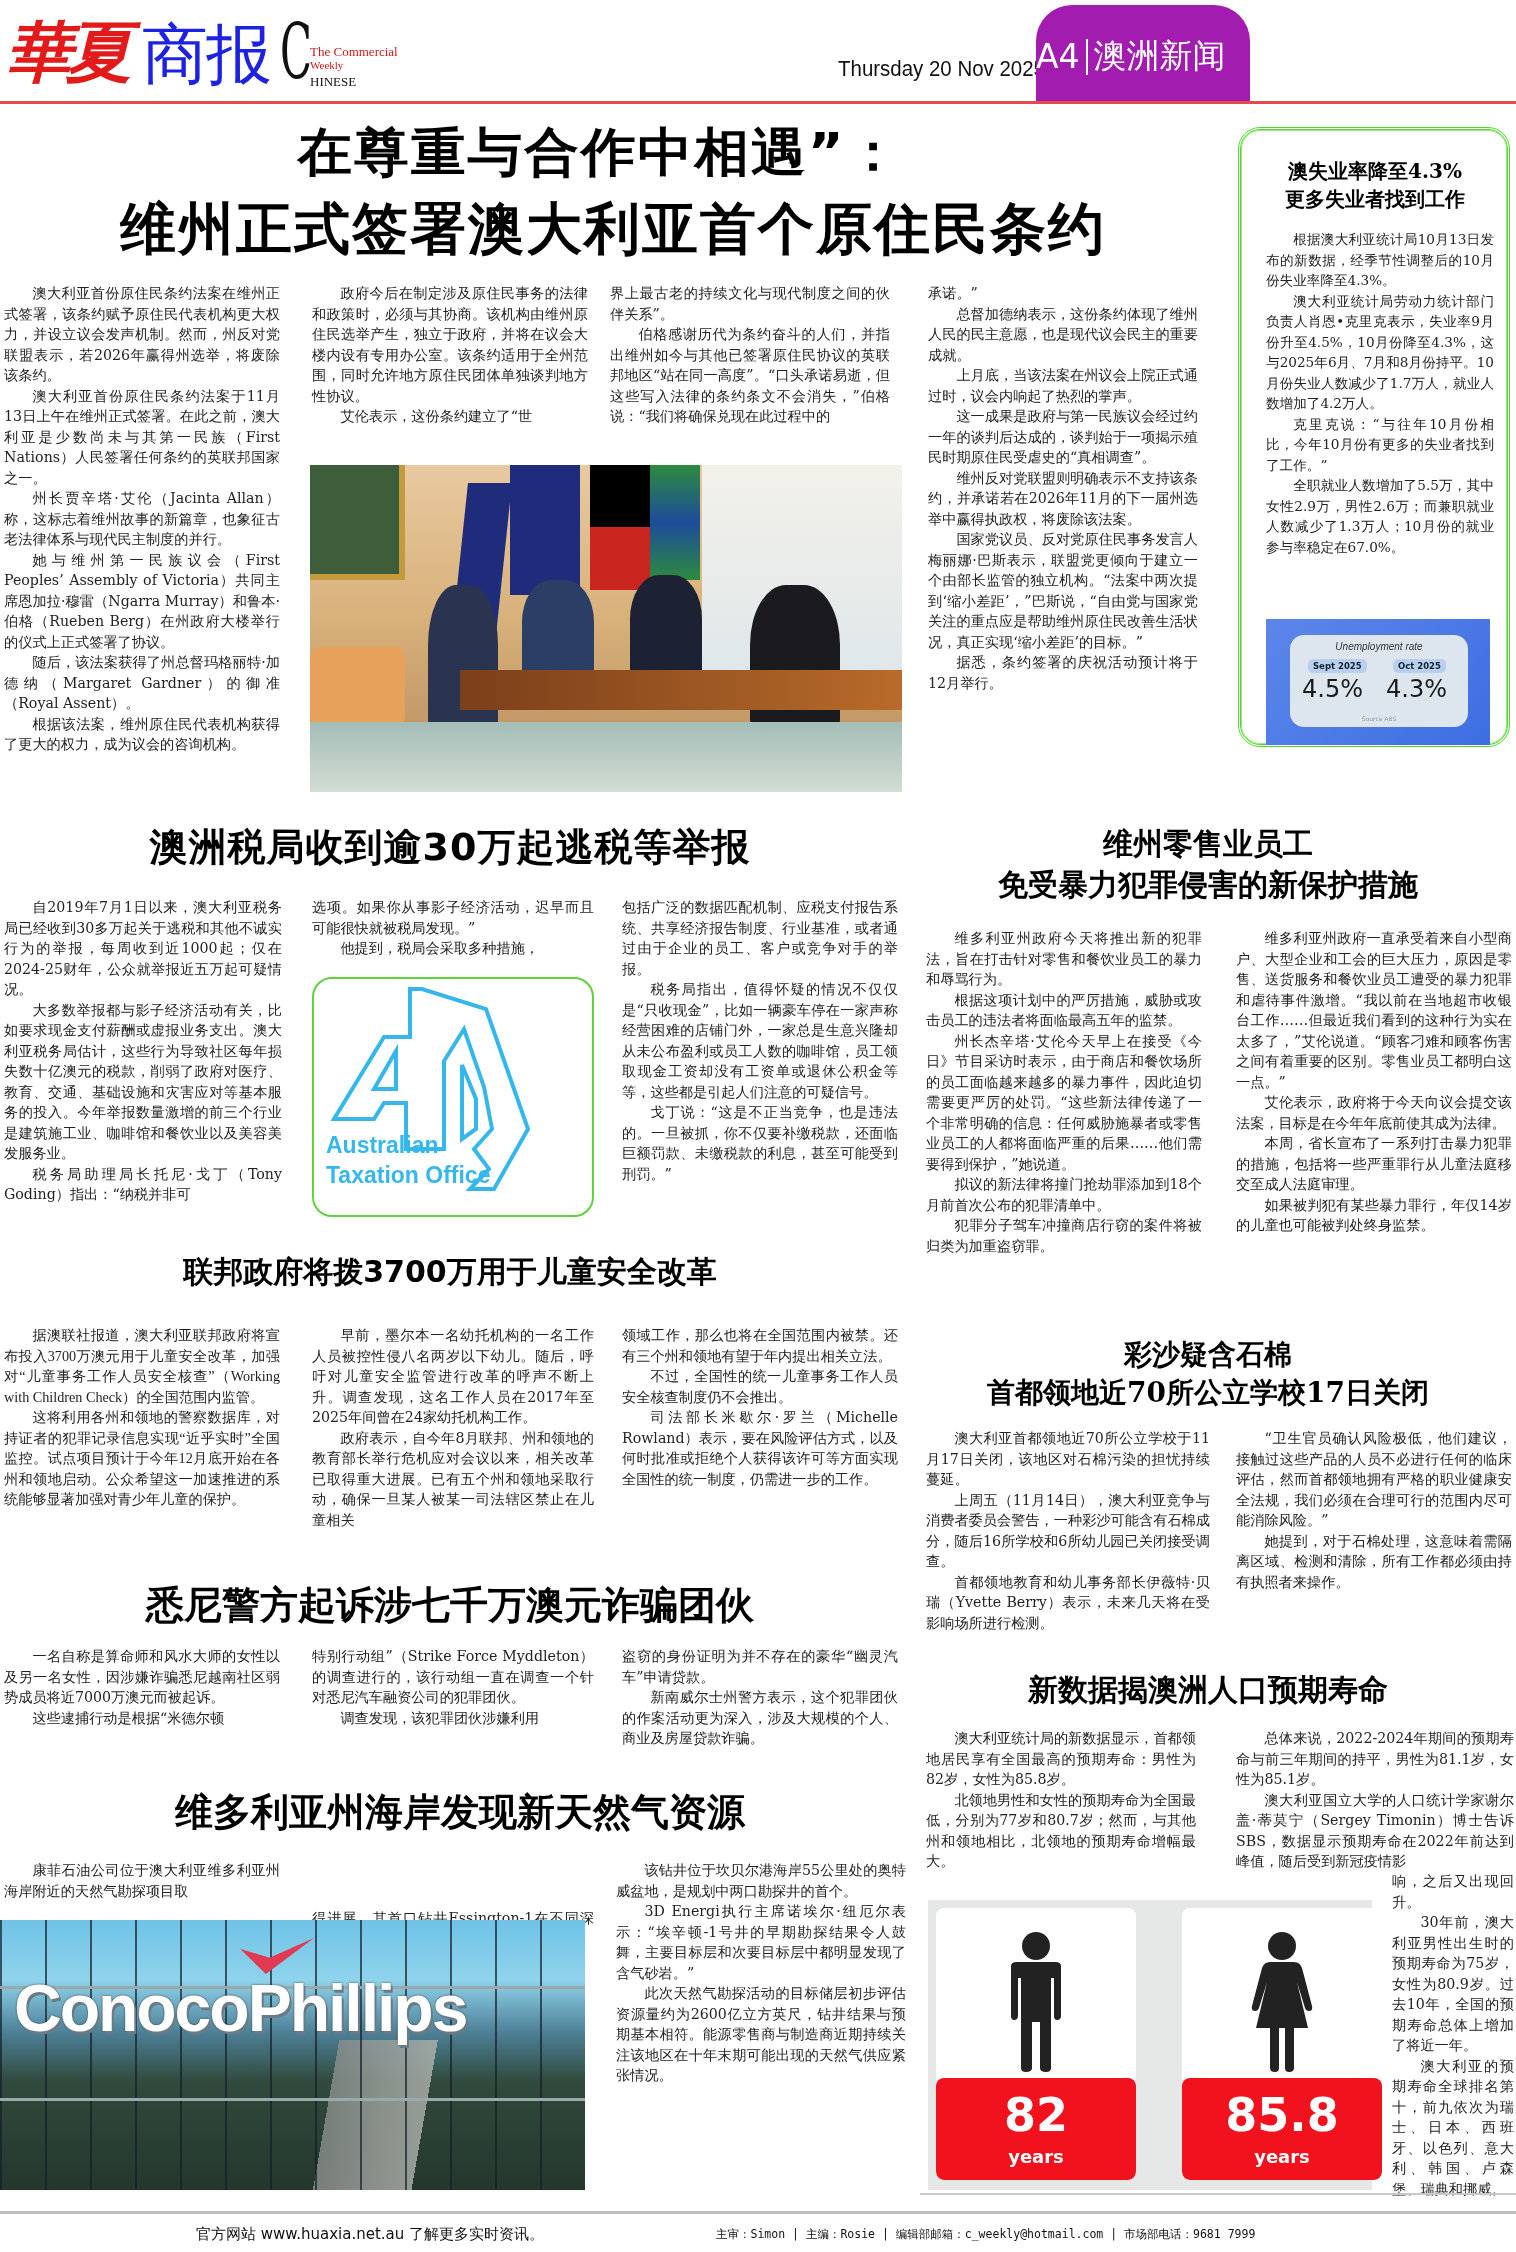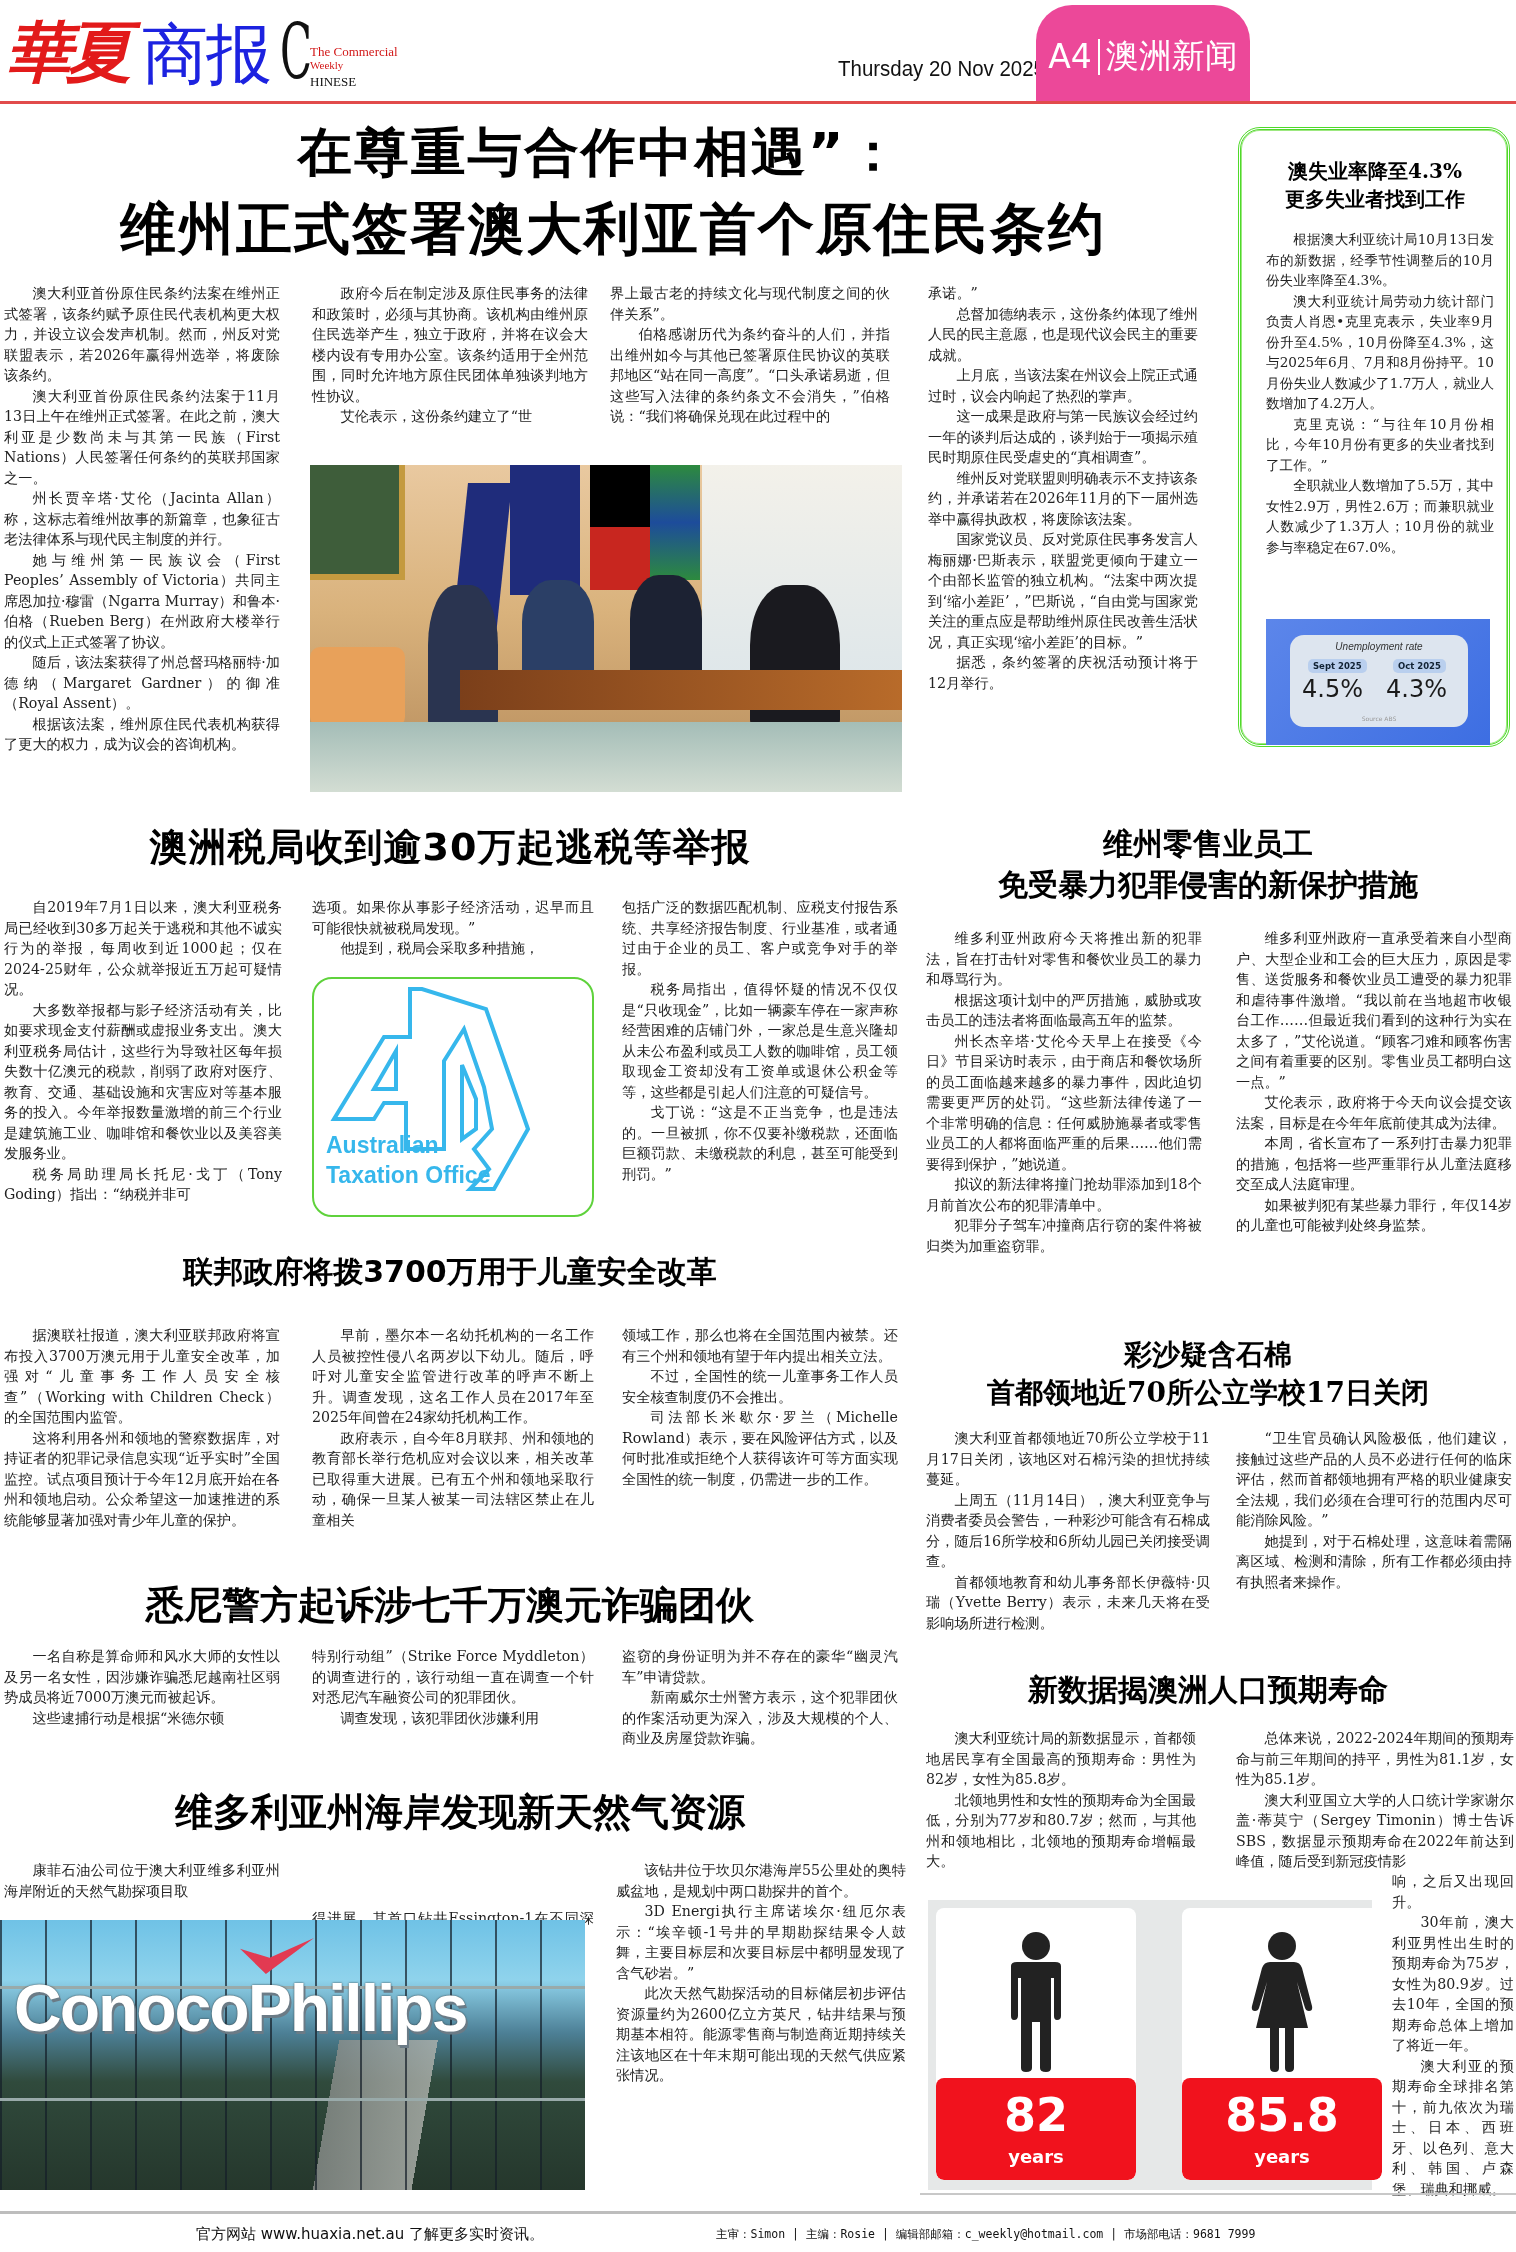--- a/index.html
+++ b/index.html
@@ -13,21 +13,21 @@
 
   
   .masthead { left: 0; top: 0; width: 1516px; height: 100px; }
   .logo-hua { left: 6px; top: 8px; font-size: 66px; color: #e21a1a; font-weight: bold; font-style: italic; letter-spacing: -6px; font-family: "DejaVu Serif", serif; }
   .logo-shang { left: 142px; top: 10px; font-size: 66px; color: #1c22e0; font-family: "DejaVu Sans", sans-serif; letter-spacing: -2px; }
   .logo-c { left: 280px; top: 14px; font-size: 76px; line-height: 76px; color: #111; font-family: "DejaVu Serif", serif; font-weight: 200; transform: scaleX(0.55); transform-origin: left; }
   .logo-en1 { left: 310px; top: 44px; font-size: 13px; color: #d21818; font-family: "Liberation Serif", serif; }
   .logo-en2 { left: 310px; top: 59px; font-size: 11px; color: #d21818; font-family: "Liberation Serif", serif; }
   .logo-en3 { left: 310px; top: 74px; font-size: 13px; color: #111; font-family: "Liberation Serif", serif; }
   .date { left: 838px; top: 56px; font-size: 22px; font-family: "Liberation Sans", sans-serif; color: #111; transform: scaleX(0.93); transform-origin: left; }
-  .section-tab { left: 1036px; top: 5px; width: 214px; height: 97px; background: #ec4899; border-radius: 36px 36px 0 0; color: #fff; font-family: "DejaVu Sans", sans-serif; font-size: 33px; display: flex; align-items: center; justify-content: center; padding-top: 6px; }
+  .section-tab { left: 1036px; top: 5px; width: 214px; height: 97px; background: #a21caf; border-radius: 36px 36px 0 0; color: #fff; font-family: "DejaVu Sans", sans-serif; font-size: 33px; display: flex; align-items: center; justify-content: flex-start; padding-top: 6px; }
   .section-tab .sep { display: inline-block; width: 2px; height: 36px; background: #fff; margin: 0 6px; }
   .top-rule { left: 0; top: 101px; width: 1516px; height: 3px; background: #e14b4b; }
 
   
   .main-hl1 { left: 0; top: 118px; width: 1200px; font-size: 52px; letter-spacing: 2px; font-family: "DejaVu Sans", sans-serif; font-weight: bold; transform: scaleX(1.05); }
   .main-hl2 { left: 0; top: 192px; width: 1226px; font-size: 56px; letter-spacing: 2px; font-family: "DejaVu Sans", sans-serif; font-weight: bold; }
 
   
   .side-box { left: 1238px; top: 127px; width: 272px; height: 620px; border: 3px double #4fd92a; border-radius: 22px; box-shadow: 0 0 0 1px #9de880 inset; }
   .side-hl { left: 1250px; top: 157px; width: 250px; font-size: 20px; line-height: 28px; font-family: "DejaVu Serif", serif; font-weight: bold; text-align: center; white-space: normal; }
@@ -212,21 +212,21 @@
   <p>犯罪分子驾车冲撞商店行窃的案件将被归类为加重盗窃罪。</p>
 </div>
 <div class="abs body-text" style="left:1236px;top:928px;width:276px;">
   <p>维多利亚州政府一直承受着来自小型商户、大型企业和工会的巨大压力，原因是零售、送货服务和餐饮业员工遭受的暴力犯罪和虐待事件激增。“我以前在当地超市收银台工作……但最近我们看到的这种行为实在太多了，”艾伦说道。“顾客刁难和顾客伤害之间有着重要的区别。零售业员工都明白这一点。”</p>
   <p>艾伦表示，政府将于今天向议会提交该法案，目标是在今年年底前使其成为法律。</p>
   <p>本周，省长宣布了一系列打击暴力犯罪的措施，包括将一些严重罪行从儿童法庭移交至成人法庭审理。</p>
   <p>如果被判犯有某些暴力罪行，年仅14岁的儿童也可能被判处终身监禁。</p>
 </div>
 
 <div class="abs hl child-hl">联邦政府将拨3700万用于儿童安全改革</div>
-<div class="abs body-text" style="left:4px;top:1325px;width:276px;">
+<div class="abs body-text" style="left:4px;top:1325px;width:276px;font-family:Liberation Serif, serif;">
   <p>据澳联社报道，澳大利亚联邦政府将宣布投入3700万澳元用于儿童安全改革，加强对“儿童事务工作人员安全核查”（Working with Children Check）的全国范围内监管。</p>
   <p>这将利用各州和领地的警察数据库，对持证者的犯罪记录信息实现“近乎实时”全国监控。试点项目预计于今年12月底开始在各州和领地启动。公众希望这一加速推进的系统能够显著加强对青少年儿童的保护。</p>
 </div>
 <div class="abs body-text" style="left:312px;top:1325px;width:282px;">
   <p>早前，墨尔本一名幼托机构的一名工作人员被控性侵八名两岁以下幼儿。随后，呼吁对儿童安全监管进行改革的呼声不断上升。调查发现，这名工作人员在2017年至2025年间曾在24家幼托机构工作。</p>
   <p>政府表示，自今年8月联邦、州和领地的教育部长举行危机应对会议以来，相关改革已取得重大进展。已有五个州和领地采取行动，确保一旦某人被某一司法辖区禁止在儿童相关</p>
 </div>
 <div class="abs body-text" style="left:622px;top:1325px;width:276px;">
   <p class="cont">领域工作，那么也将在全国范围内被禁。还有三个州和领地有望于年内提出相关立法。</p>
   <p>不过，全国性的统一儿童事务工作人员安全核查制度仍不会推出。</p>

